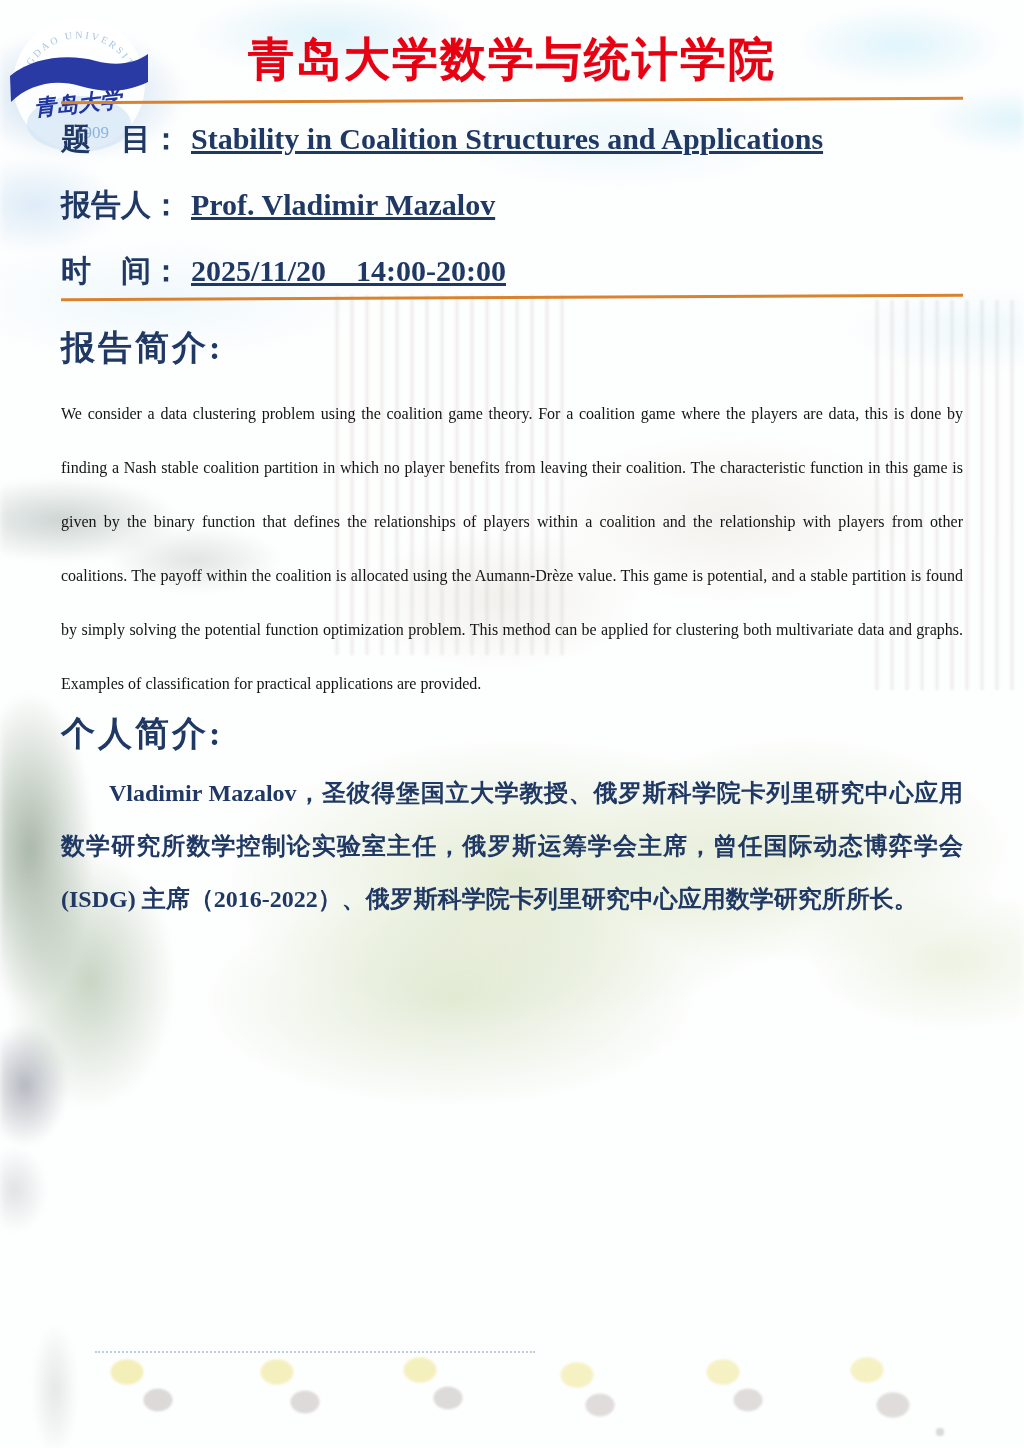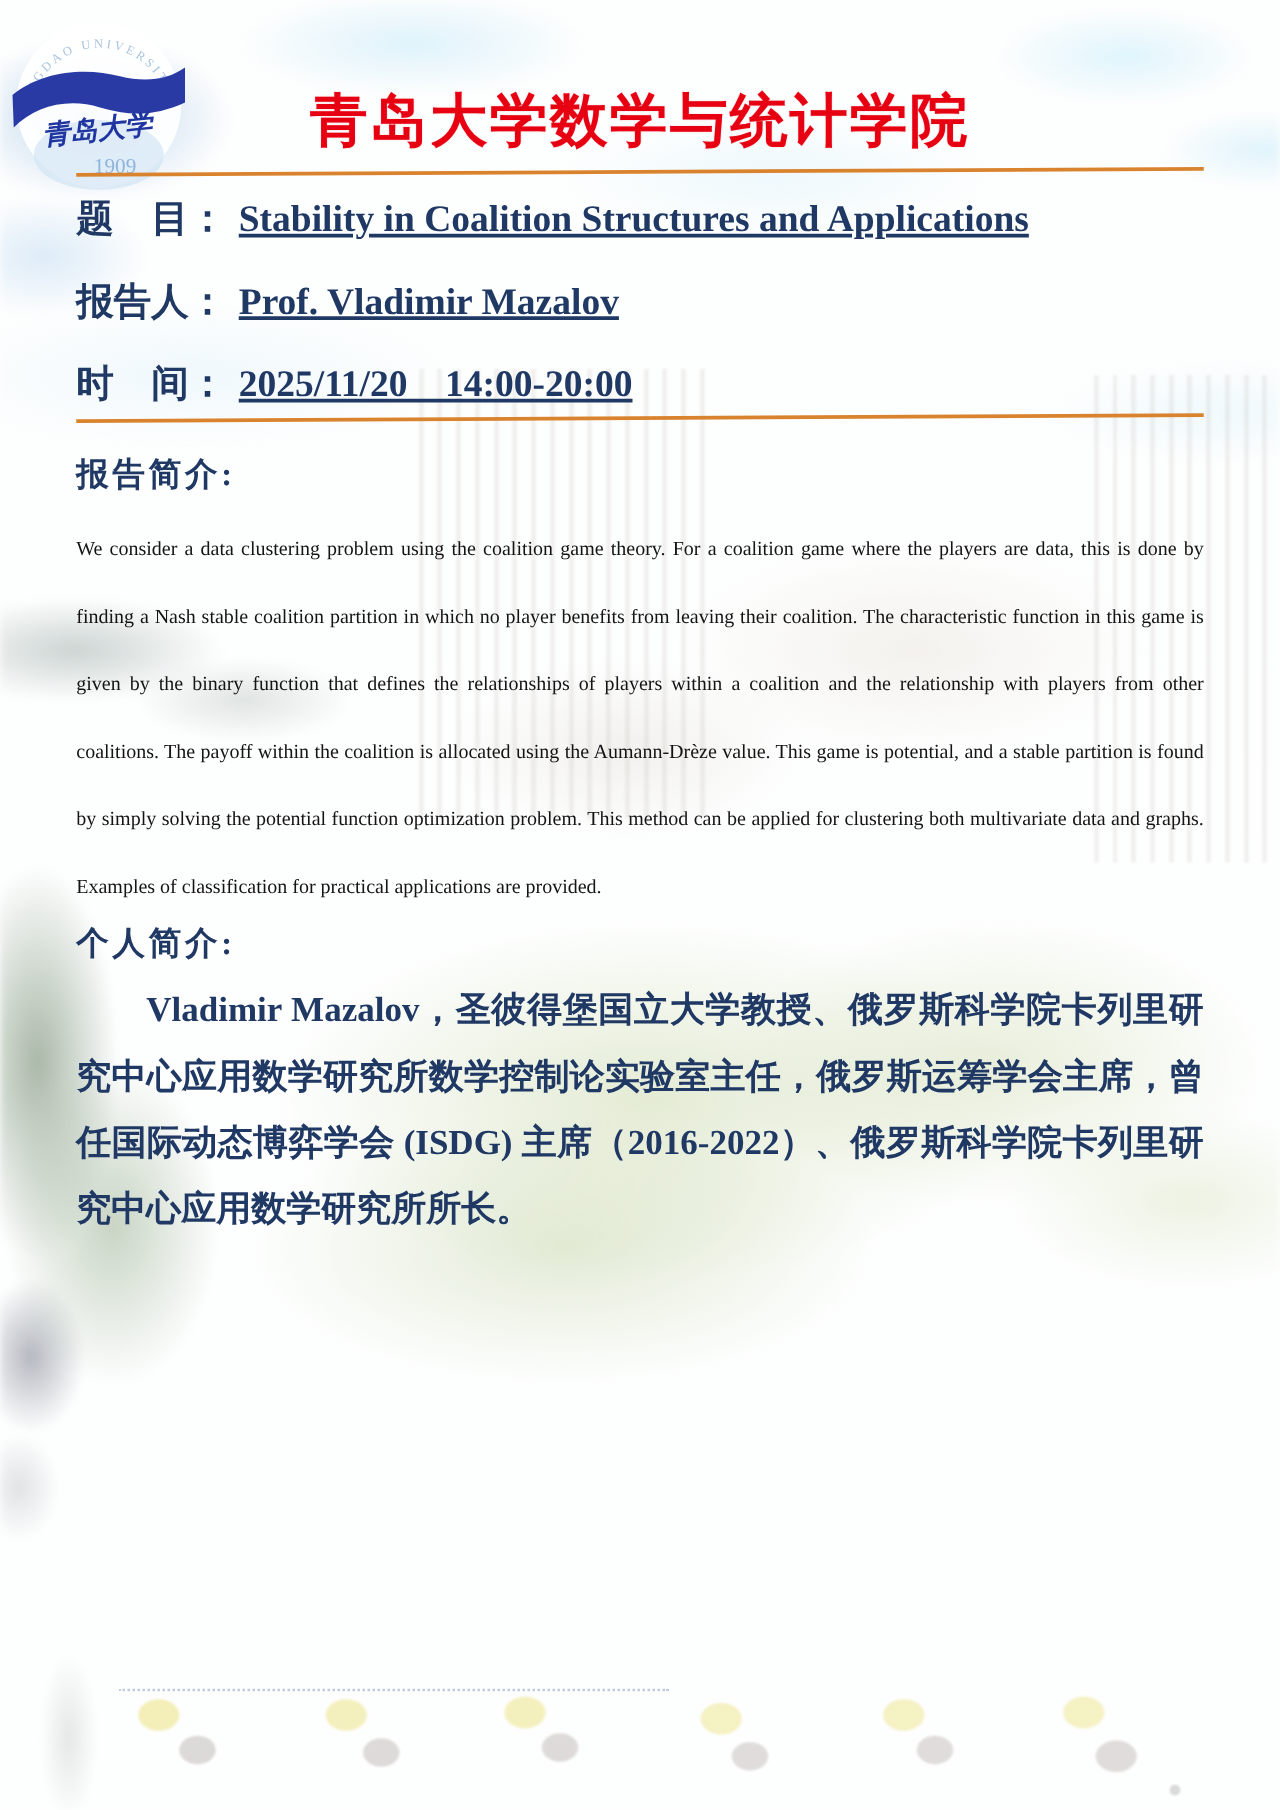--- a/index.html
+++ b/index.html
@@ -89,21 +89,21 @@
 
   
   .content { position: relative; padding: 0 61px; }
 
   .logo {
     position: absolute; left: 8px; top: 16px;
     width: 142px; height: 138px;
   }
 
   .uni-title {
-    padding-top: 66px;
+    padding-top: 29px;
     text-align: center;
     font-size: 46px;
     font-weight: bold;
     letter-spacing: 2px;
     color: #e60012;
     text-shadow: 0 0 1px rgba(230,0,18,.4);
   }
   .report-title {
     margin-top: 16px;
     text-align: center;
@@ -128,38 +128,38 @@
     font-weight: bold;
     color: #1f3864;
     line-height: 30px;
     white-space: nowrap;
     text-decoration: underline;
   }
   .detail-row:last-child { margin-bottom: 10px; }
   .detail-label { display: inline-block; margin-right: 10px; }
 
   .section-heading {
-    font-size: 26px;
+    font-size: 34px;
     font-weight: bold;
     color: #1f3864;
     letter-spacing: 3px;
   }
   .abstract-heading { margin-top: 26px; }
   .bio-heading { }
 
   .abstract-body {
     margin-top: 16px;
     font-size: 16px;
     line-height: 54px;
     color: #141414;
     text-align: justify;
   }
   .bio-body {
     margin-top: 10px;
-    font-size: 28px;
+    font-size: 24px;
     line-height: 53px;
     font-weight: bold;
     color: #1f3864;
     text-align: justify;
     text-indent: 2em;
   }
 </style>
 </head>
 <body>
 

